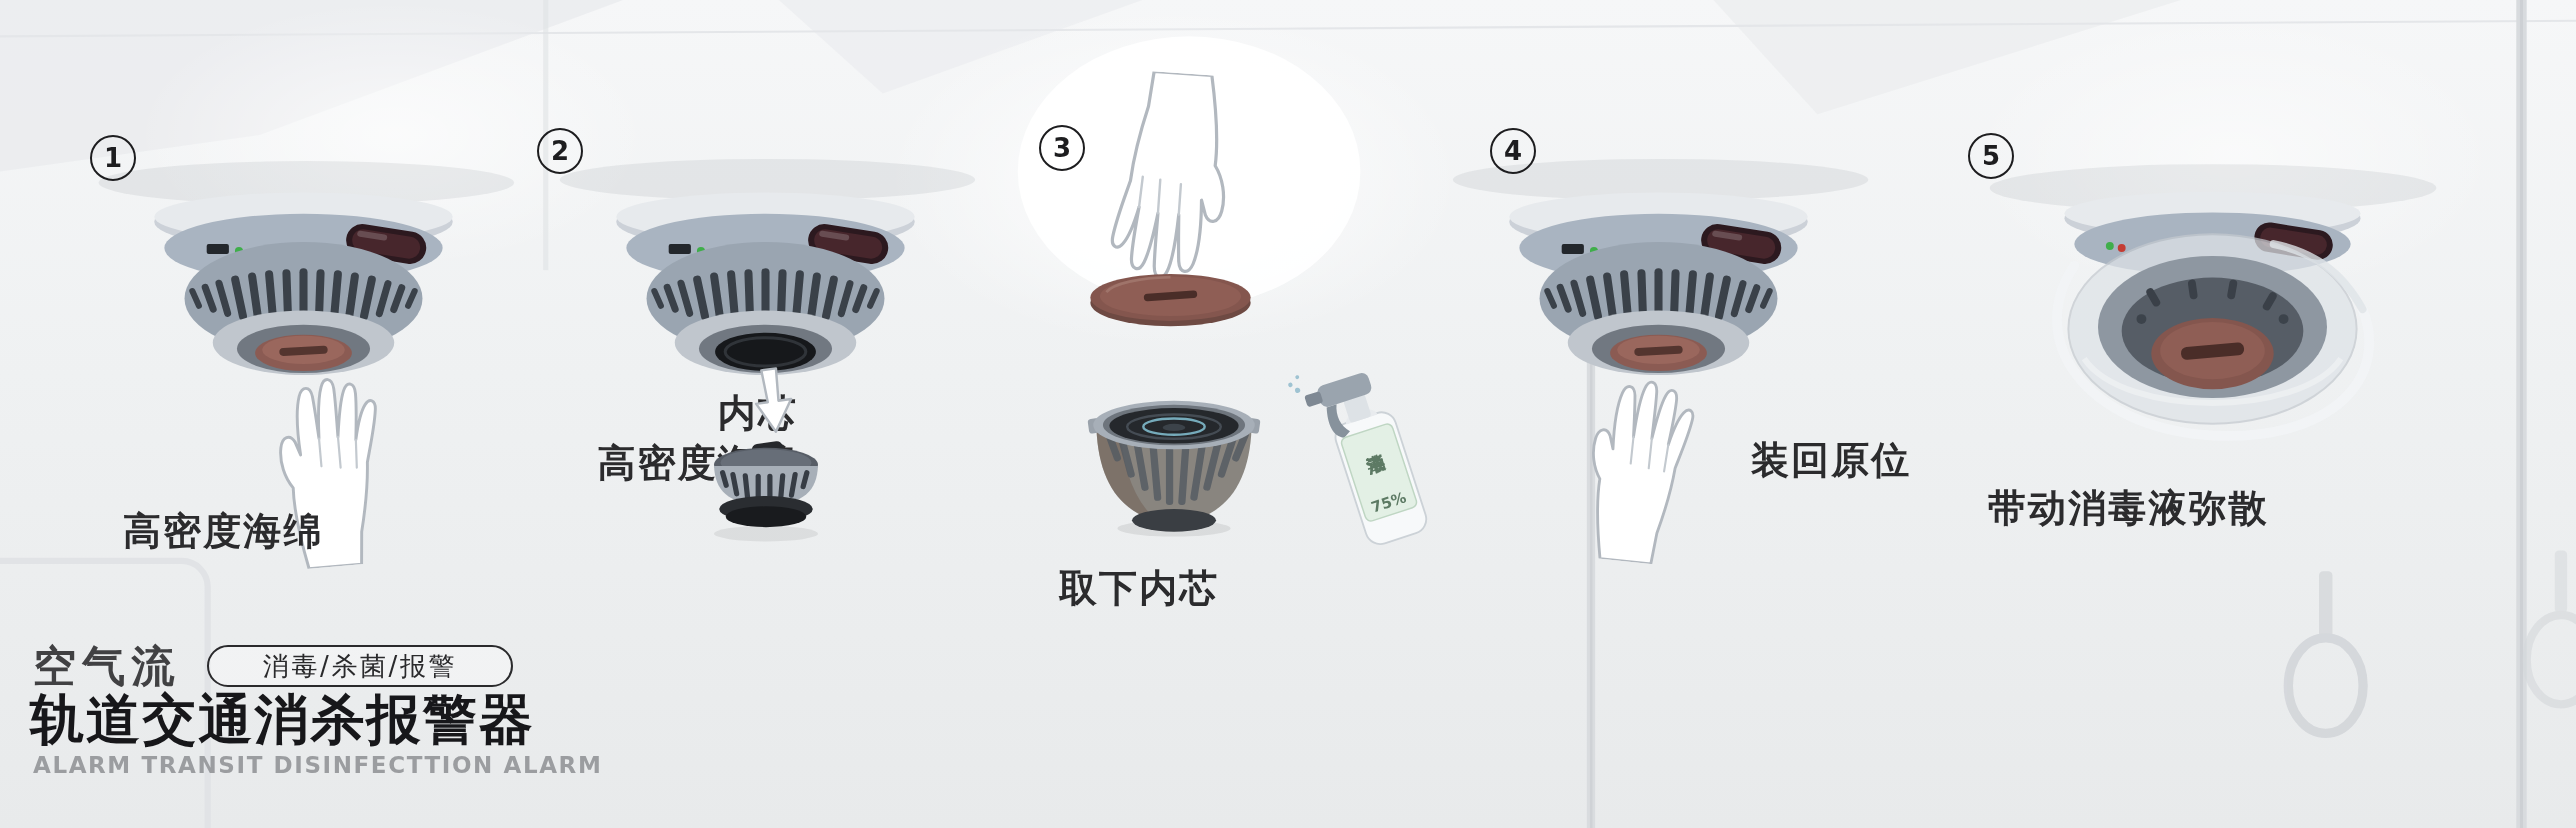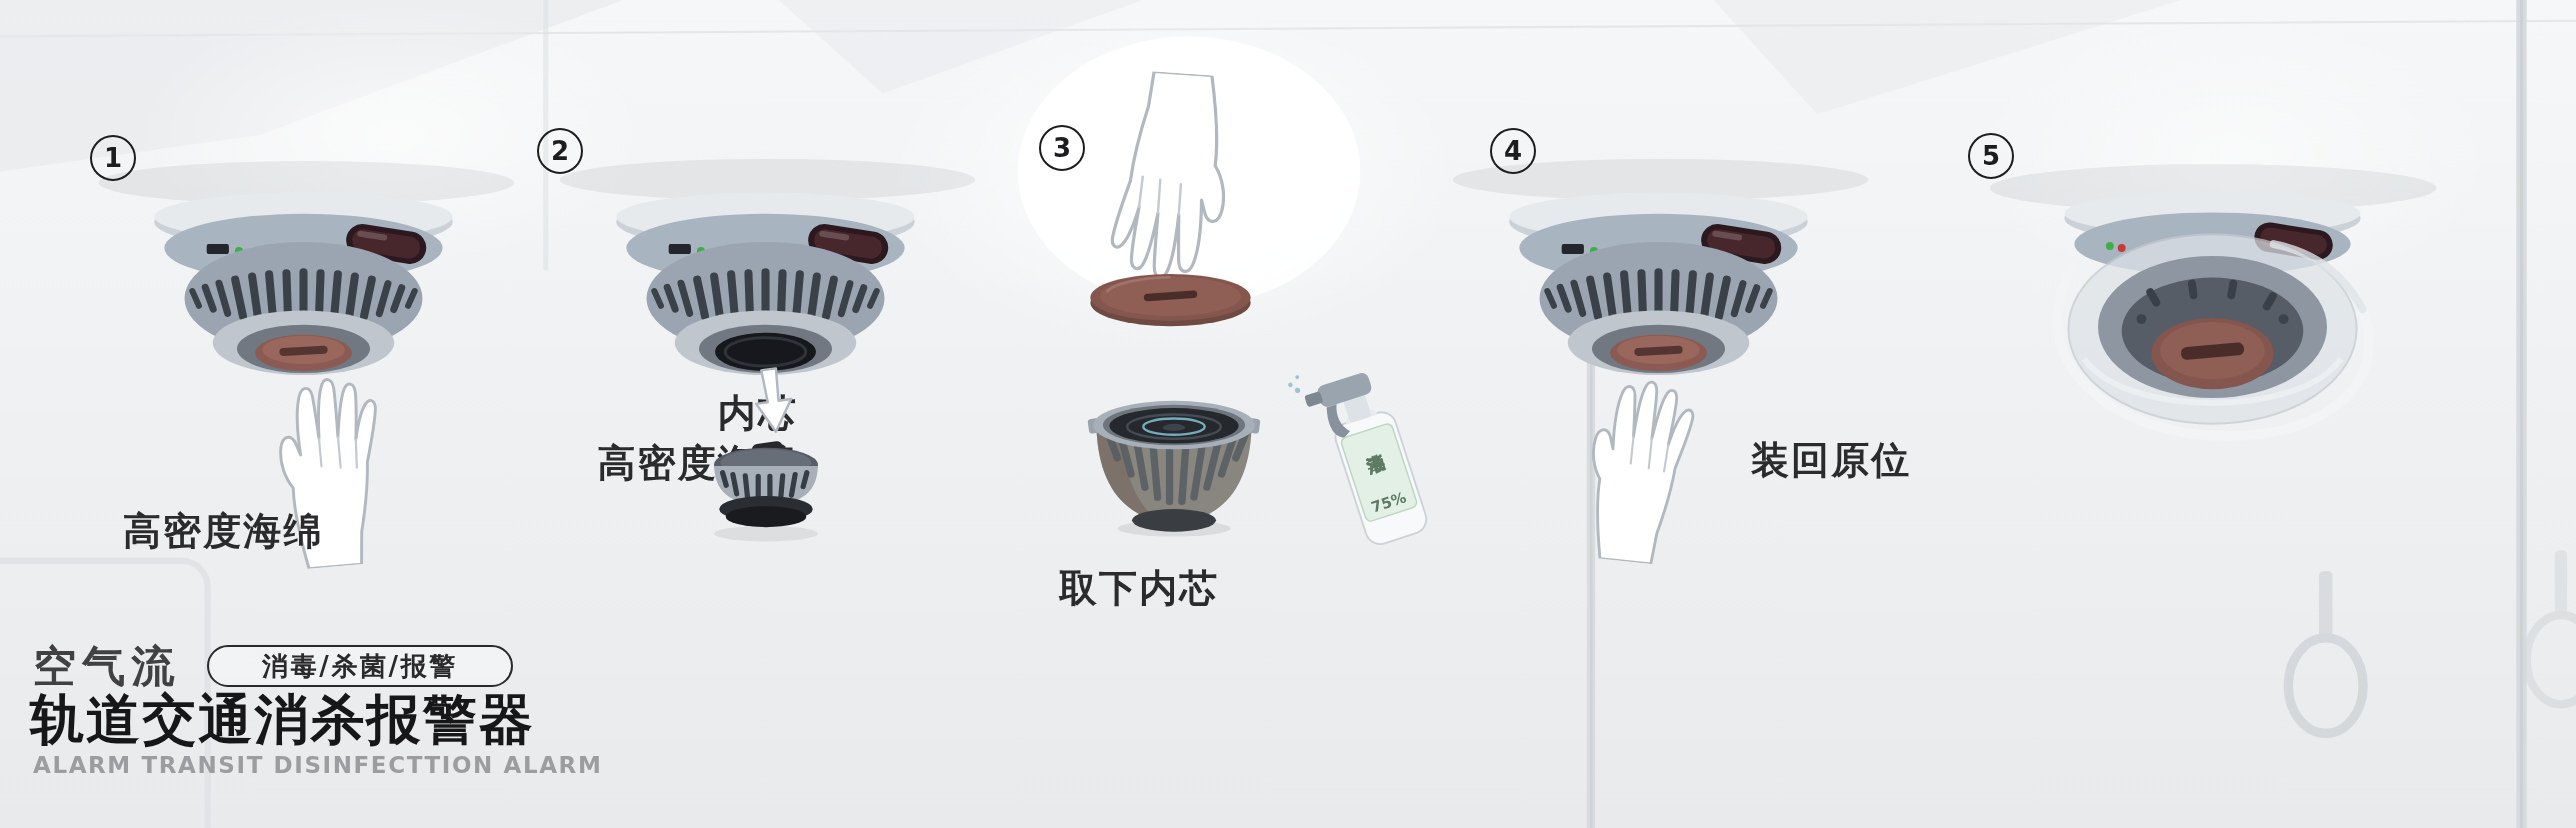--- a/index.html
+++ b/index.html
@@ -28,21 +28,21 @@
   .step-label.center { text-align:right; }
 
   .brand-airflow {
     position:absolute; left:33px; top:638px;
     font-size:43px; font-weight:600; color:#414143; letter-spacing:6.2px; white-space:nowrap;
   }
   .brand-badge {
     position:absolute; left:207px; top:645px; width:306px; height:42px;
     border:2.6px solid #2a2a2c; border-radius:23px;
     display:flex; align-items:center; justify-content:center;
-    font-size:26px; font-weight:700; color:#2a2a2c; letter-spacing:2.6px; white-space:nowrap;
+    font-size:26px; font-weight:400; color:#2a2a2c; letter-spacing:2.6px; white-space:nowrap;
     background:rgba(255,255,255,0.35);
   }
   .brand-title {
     position:absolute; left:30px; top:684px;
     font-size:54px; font-weight:800; color:#17171a; letter-spacing:2.1px; white-space:nowrap;
   }
   .brand-sub {
     position:absolute; left:33px; top:752px;
     font-size:23px; font-weight:600; color:#9b9da0; letter-spacing:1.6px; white-space:nowrap;
   }
@@ -274,20 +274,21 @@
     <circle cx="128" cy="150" r="5" fill="#3c434b"></circle>
     <circle cx="272" cy="150" r="5" fill="#3c434b"></circle>
     <ellipse cx="200" cy="185" rx="62" ry="36" fill="#84564e"></ellipse>
     <ellipse cx="200" cy="182" rx="53" ry="29" fill="#8f5e55"></ellipse>
     <rect x="168" y="176" width="64" height="13" rx="6" fill="#4a2d28" transform="rotate(-5 200 182)"></rect>
     <path d="M70 190 C110 250 290 250 330 190" stroke="#ffffff" stroke-width="6" fill="none" opacity="0.35"></path>
     <path d="M60 96 C10 170 70 260 200 268 C320 274 380 210 352 140" fill="none" stroke="#f2f4f6" stroke-width="10" opacity="0.9" stroke-linecap="round"></path>
     <path d="M352 140 C330 100 300 82 262 74" fill="none" stroke="#dfe3e7" stroke-width="8" opacity="0.8" stroke-linecap="round"></path>
   </svg>
   <div class="step-label" style="left:1988px;top:483px">
+    <div>带动消毒液弥散</div>
   </div>
 
   <div class="brand-airflow">空气流</div>
   <div class="brand-badge">消毒/杀菌/报警</div>
   <h1 class="brand-title">轨道交通消杀报警器</h1>
   <div class="brand-sub">ALARM TRANSIT DISINFECTTION ALARM</div>
 
 </div>
 
 

